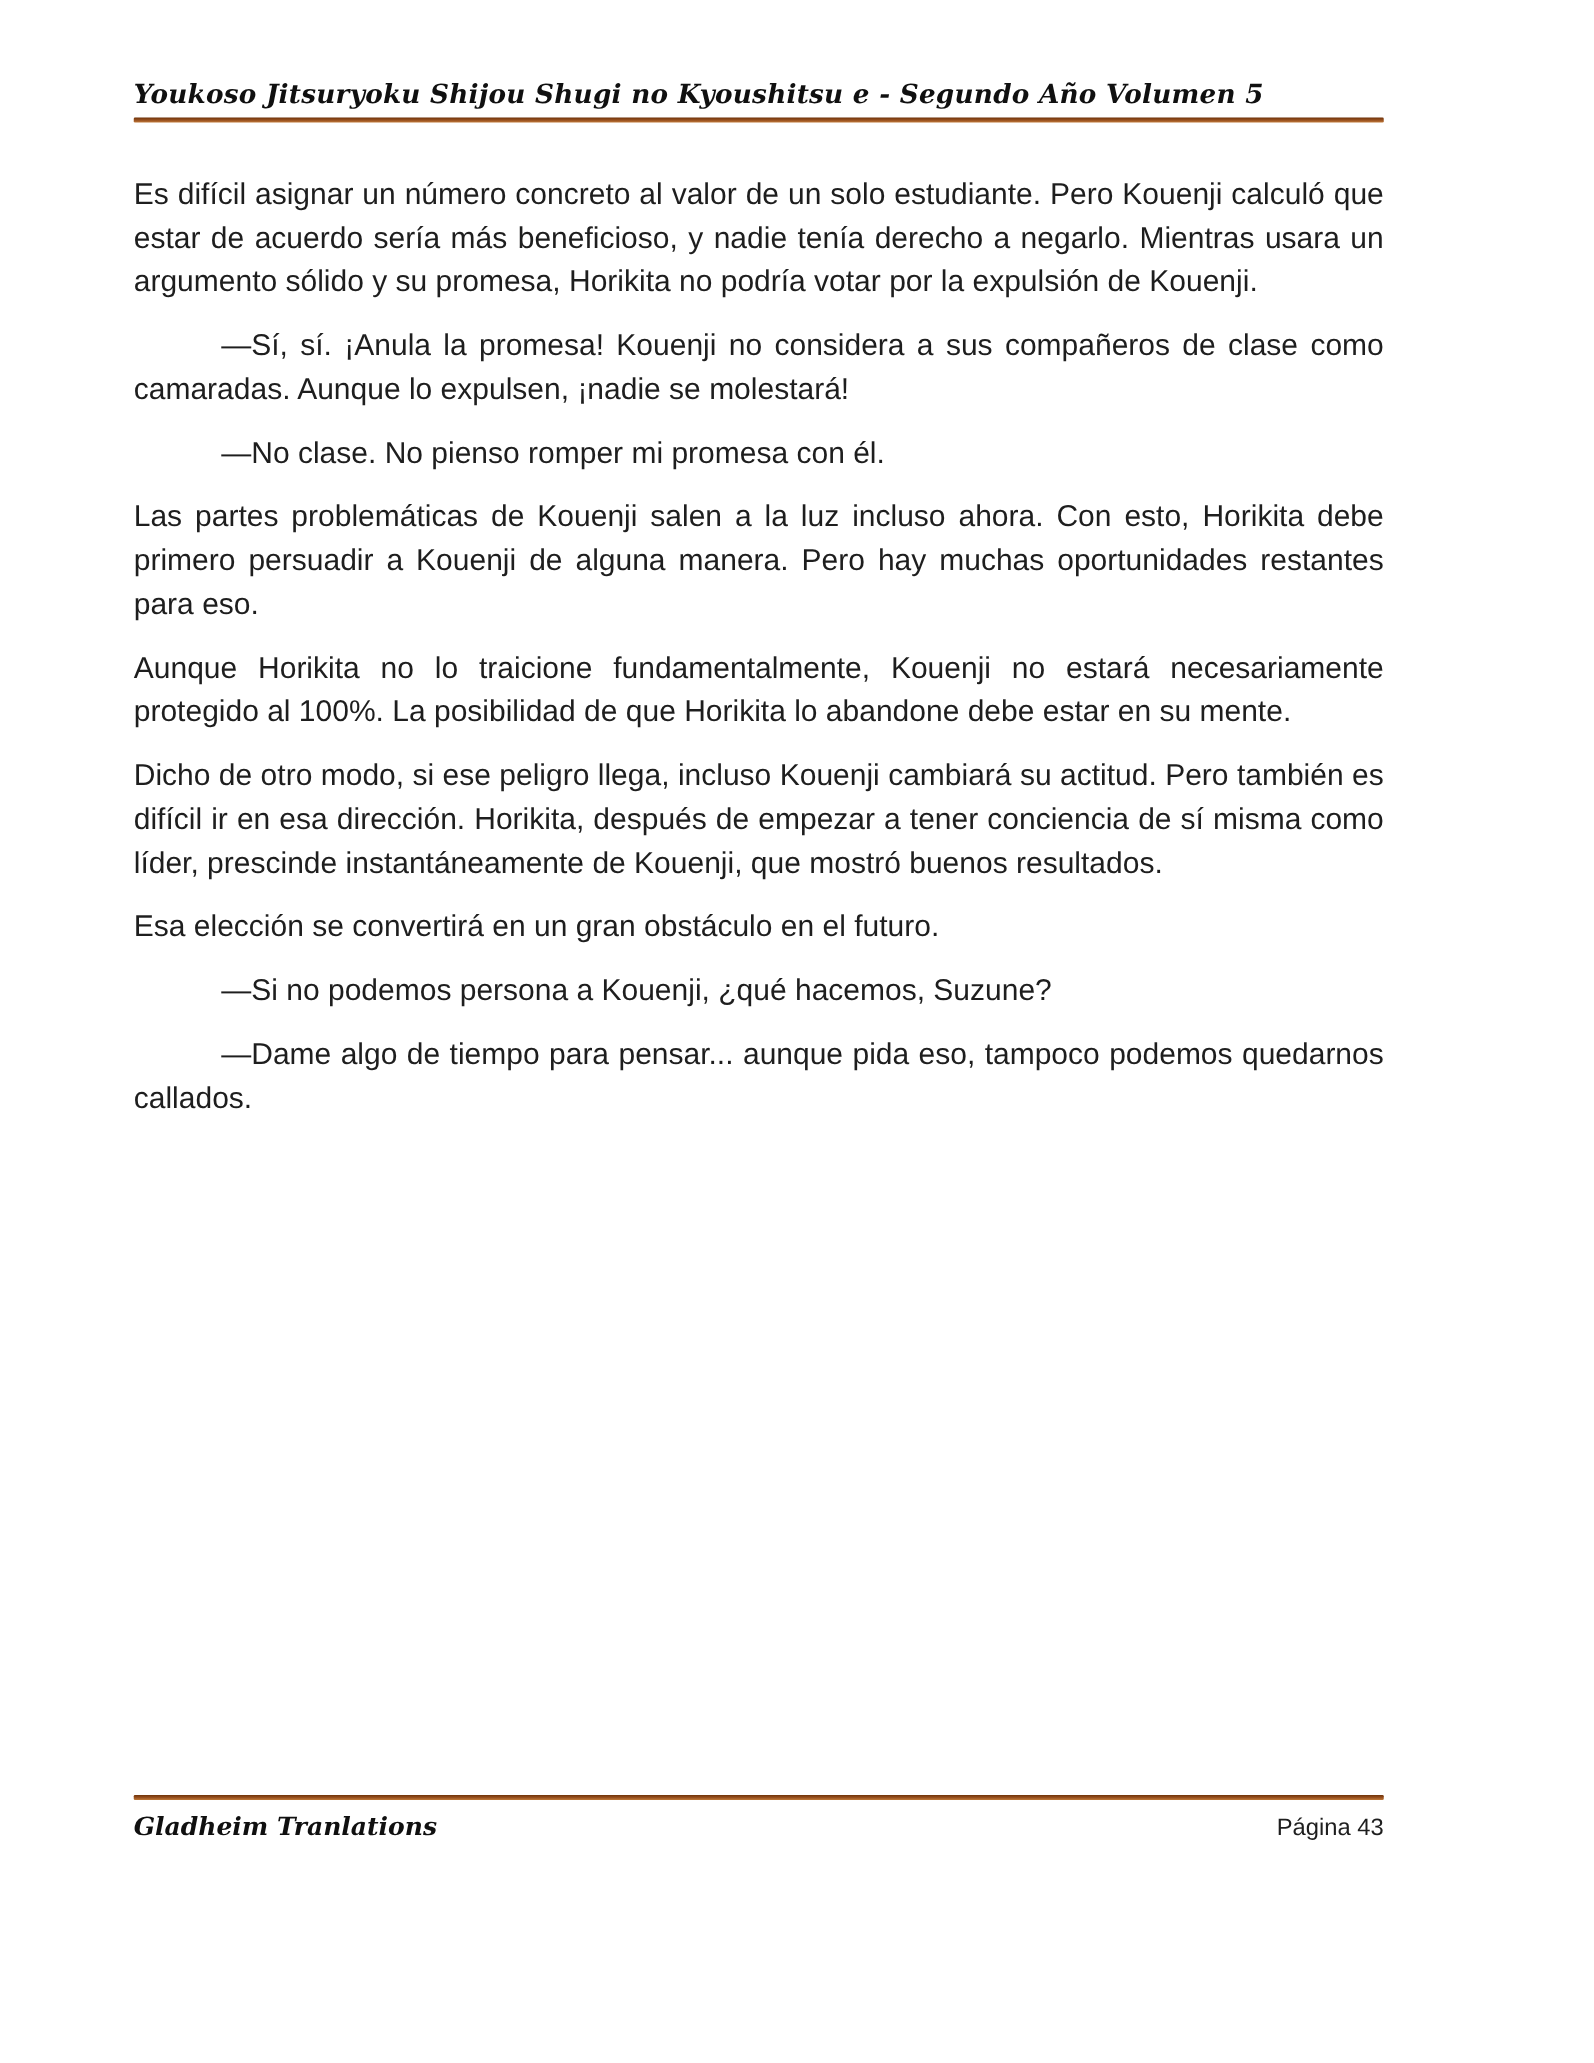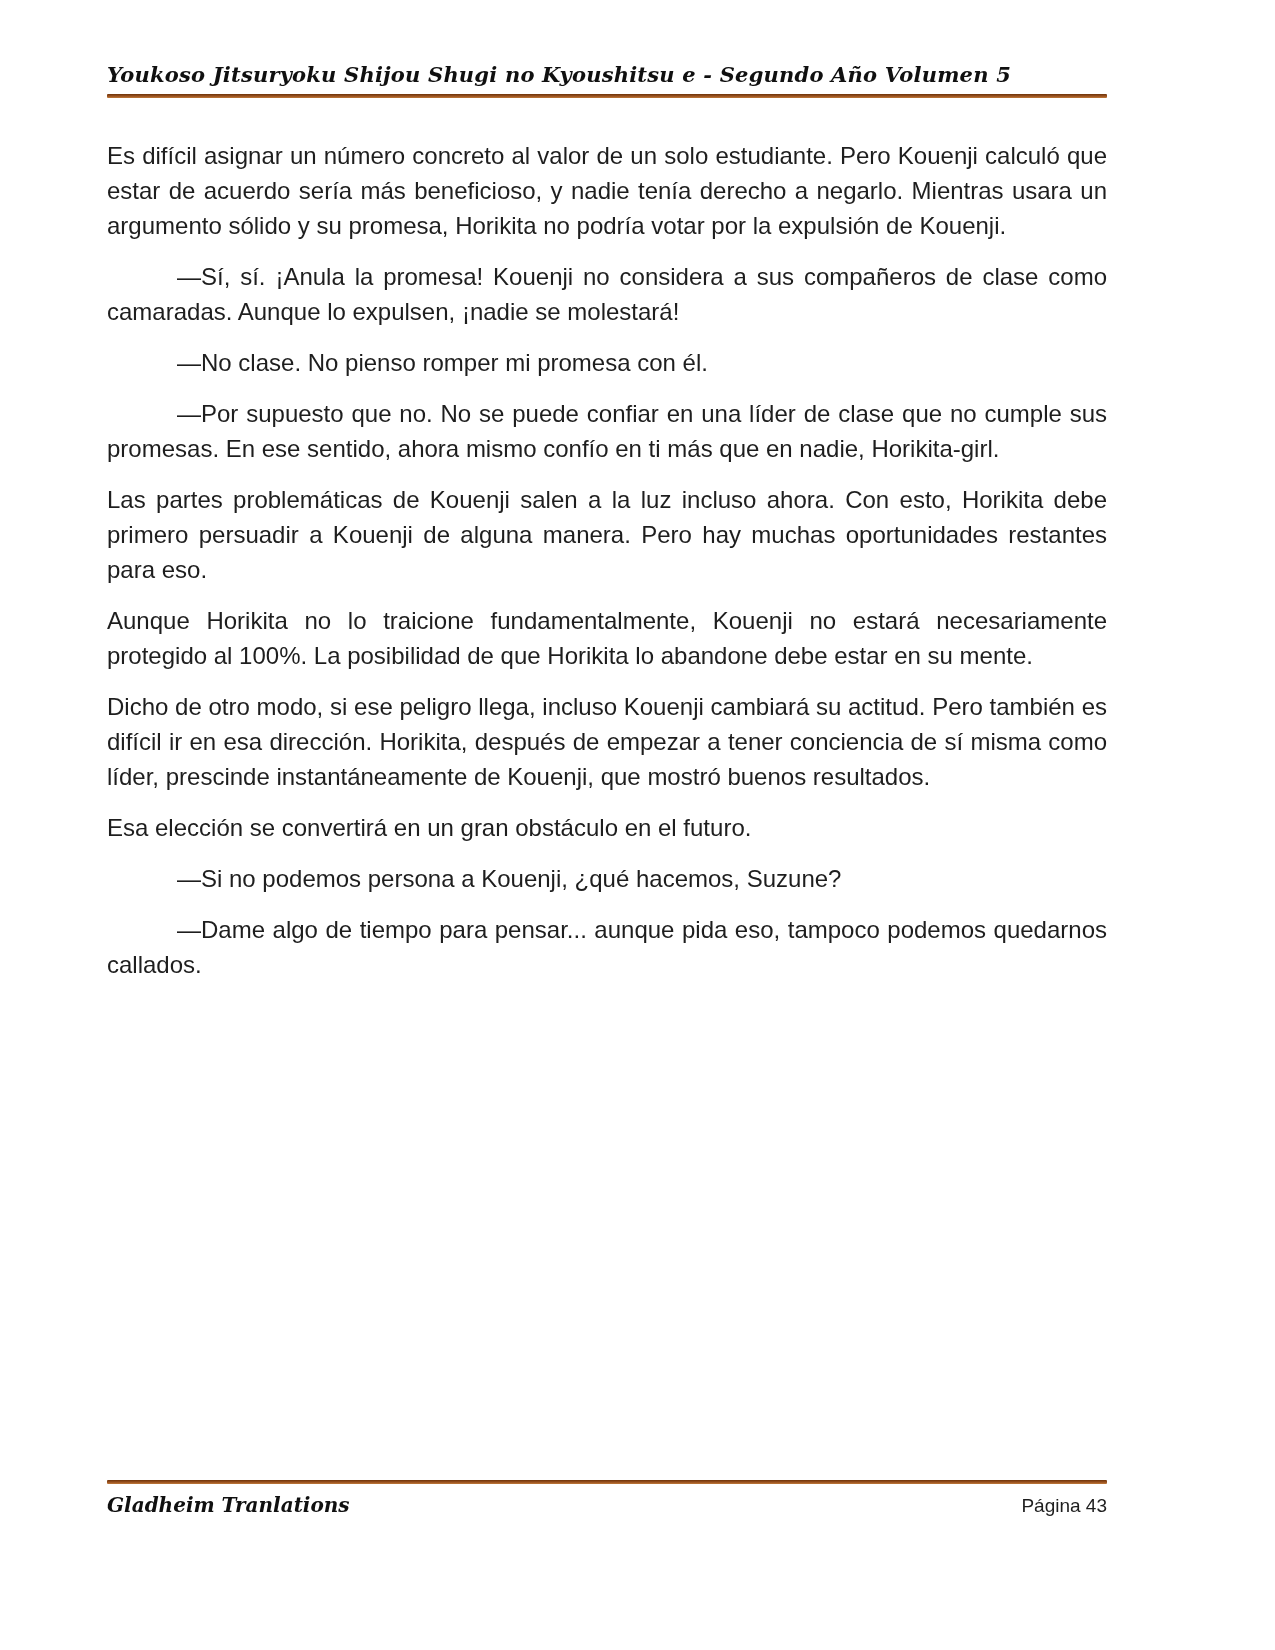--- a/index.html
+++ b/index.html
@@ -49,21 +49,21 @@
     margin: 0 0 16px 0;
     color: #1e1e1e;
   }
   .para.dialogue {
     text-indent: 70px;
   }
   .footer {
     position: absolute;
     left: 107px;
     width: 1000px;
-    top: 1480px;
+    top: 1436px;
   }
   .footer .rule {
     margin-top: 0;
   }
   .footer-row {
     display: flex;
     justify-content: space-between;
     align-items: baseline;
     margin-top: 9px;
   }
@@ -85,21 +85,20 @@
 <body>
 
 <div class="page">
   <div class="content">
     <div class="header-title">Youkoso Jitsuryoku Shijou Shugi no Kyoushitsu e - Segundo Año Volumen 5</div>
     <div class="rule"></div>
     <div class="body-text" id="body-text">
         <p class="para">Es difícil asignar un número concreto al valor de un solo estudiante. Pero Kouenji calculó que estar de acuerdo sería más beneficioso, y nadie tenía derecho a negarlo. Mientras usara un argumento sólido y su promesa, Horikita no podría votar por la expulsión de Kouenji.</p>
         <p class="para dialogue">—Sí, sí. ¡Anula la promesa! Kouenji no considera a sus compañeros de clase como camaradas. Aunque lo expulsen, ¡nadie se molestará!</p>
         <p class="para dialogue">—No clase. No pienso romper mi promesa con él.</p>
-        <p class="para dialogue">—Por supuesto que no. No se puede confiar en una líder de clase que no cumple sus promesas. En ese sentido, ahora mismo confío en ti más que en nadie, Horikita-girl.</p>
         <p class="para">Las partes problemáticas de Kouenji salen a la luz incluso ahora. Con esto, Horikita debe primero persuadir a Kouenji de alguna manera. Pero hay muchas oportunidades restantes para eso.</p>
         <p class="para">Aunque Horikita no lo traicione fundamentalmente, Kouenji no estará necesariamente protegido al 100%. La posibilidad de que Horikita lo abandone debe estar en su mente.</p>
         <p class="para">Dicho de otro modo, si ese peligro llega, incluso Kouenji cambiará su actitud. Pero también es difícil ir en esa dirección. Horikita, después de empezar a tener conciencia de sí misma como líder, prescinde instantáneamente de Kouenji, que mostró buenos resultados.</p>
         <p class="para">Esa elección se convertirá en un gran obstáculo en el futuro.</p>
         <p class="para dialogue">—Si no podemos persona a Kouenji, ¿qué hacemos, Suzune?</p>
         <p class="para dialogue">—Dame algo de tiempo para pensar... aunque pida eso, tampoco podemos quedarnos callados.</p>
       </div>
   </div>
 
   <div class="footer">

